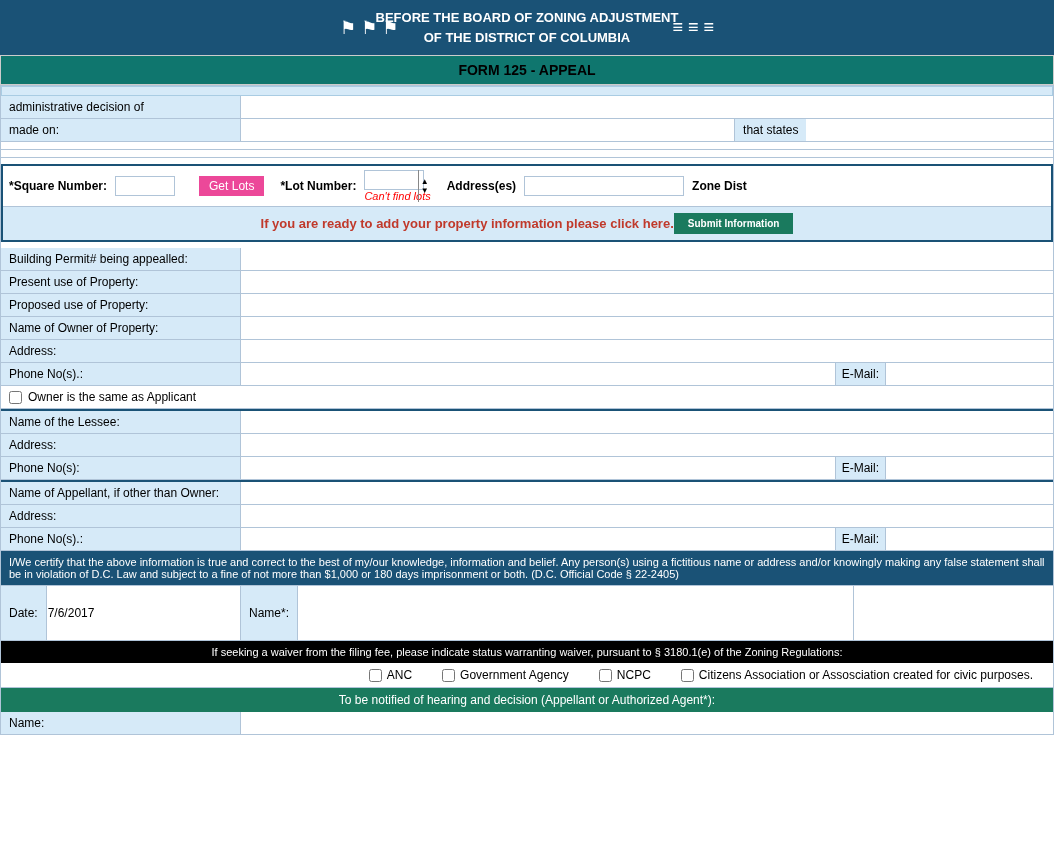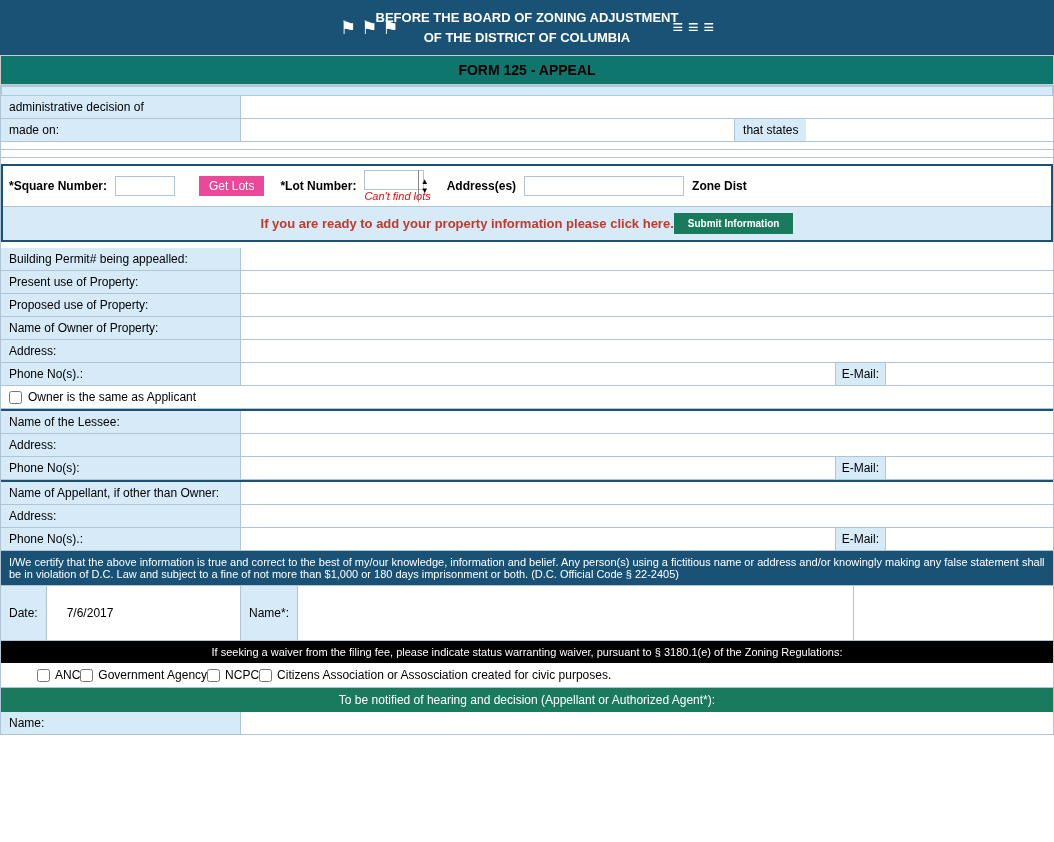--- a/index.html
+++ b/index.html
@@ -314,23 +314,25 @@
       background-color: #000;
       color: white;
       padding: 5px 8px;
       font-size: 11px;
       text-align: center;
     }
 
     .checkboxes-row {
       display: flex;
       align-items: center;
-      padding: 5px 36px;
-      border-bottom: 1px solid #b0c4d8;
-      font-size: 12px;
+      padding: 5px 20px;
+      gap: 30px;
+      border-bottom: 1px solid #b0c4d8;
+      font-size: 12px;
+      justify-content: flex-end;
     }
 
     .checkbox-item {
       display: flex;
       align-items: center;
       gap: 5px;
     }
 
     .teal-bar {
       background-color: #1a7a5e;
@@ -526,21 +528,21 @@
       </span>
     </div>
   </div>
 
   <div class="certification-bar">I/We certify that the above information is true and correct to the best of my/our knowledge, information and belief. Any person(s) using a fictitious name or address and/or knowingly making any false statement shall be in violation of D.C. Law and subject to a fine of not more than $1,000 or 180 days imprisonment or both. (D.C. Official Code § 22-2405)</div>
 
   <div class="date-name-row">
     <div class="date-cell">
       <div class="date-label">Date:</div>
       <div class="date-input-wrap">
-        <input type="text" style="border: none; padding: 3px 20px; outline: none; width: 120px;" value="7/6/2017">
+        <input type="text" style="border: none; padding: 3px 1px; outline: none; width: 120px;" value="7/6/2017">
       </div>
     </div>
     <div class="name-cell">
       <div class="name-label">Name*:</div>
       <div class="name-input-wrap">
         <input type="text" style="width: 100%; border: none; padding: 3px 6px; outline: none;">
       </div>
     </div>
     <div style="width:200px;border-left:1px solid #b0c4d8;">
       <input type="text" style="width: 100%; border: none; padding: 3px 6px; outline: none; height: 100%;">

